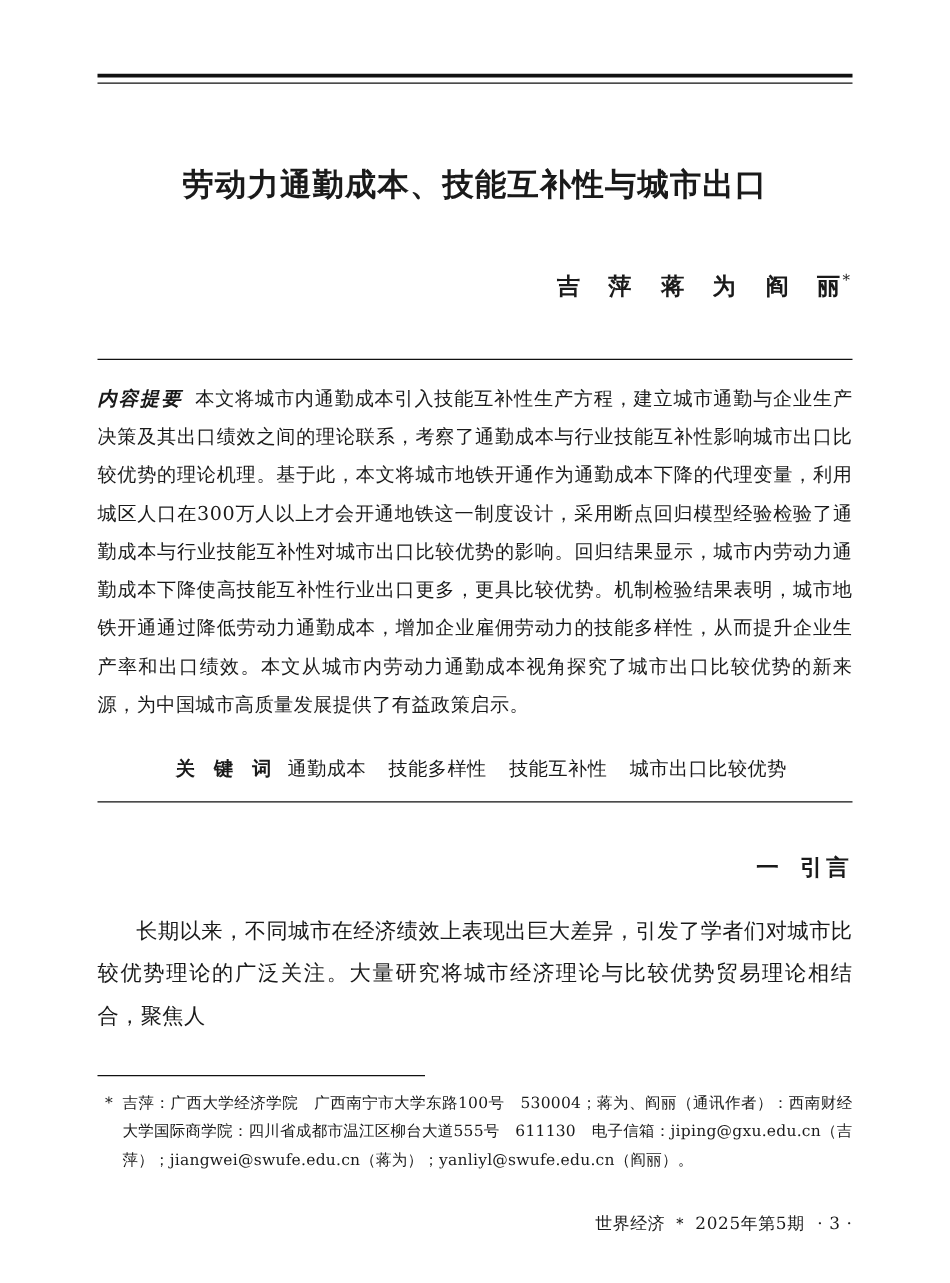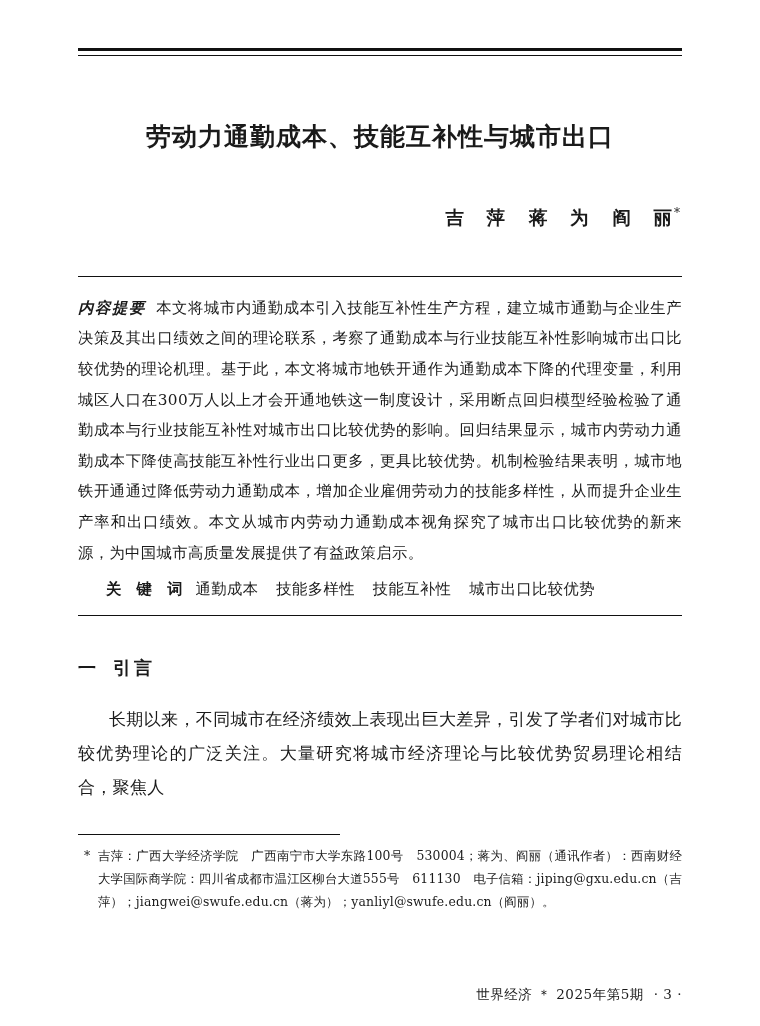--- a/index.html
+++ b/index.html
@@ -13,21 +13,21 @@
     font-family: "DejaVu Serif", "Liberation Serif", serif;
     color: #1a1a1a;
     position: relative;
     overflow: hidden;
   }
   .page {
     position: relative;
     width: 760px;
     height: 1026px;
     box-sizing: border-box;
-    padding: 4px 78px;
+    padding: 15px 78px;
   }
 
   
   .top-rules {
     padding-top: 44px;
   }
   .rule-thick {
     height: 3px;
     background: #111;
     width: 100%;
@@ -91,37 +91,38 @@
     letter-spacing: 0.4px;
   }
   .abstract .lead {
     font-weight: bold;
     letter-spacing: 1.5px;
     margin-right: 10px;
     font-style: italic;
   }
 
   .keywords {
-    margin-top: 6px;
+    margin-top: 21px;
     font-size: 15.3px;
     line-height: 2.0;
     text-indent: 28px;
     letter-spacing: 0.4px;
+    text-align: center;
   }
   .keywords .kw-label {
     font-weight: bold;
     letter-spacing: 5px;
     margin-right: 8px;
   }
   .keywords .kw {
     margin-right: 18px;
   }
 
   .section-head {
-    text-align: left;
+    text-align: right;
     font-size: 18px;
     font-weight: bold;
     margin-top: 40px;
     letter-spacing: 3px;
   }
   .section-head .num {
     margin-right: 14px;
   }
 
   .body-para {
@@ -162,21 +163,21 @@
     left: 6px;
     top: 0;
   }
   .footnotes .fn-2 {
     text-indent: 26px;
   }
 
   .page-footer {
     position: absolute;
     right: 78px;
-    bottom: 22px;
+    bottom: 38px;
     font-size: 13.5px;
     letter-spacing: 0.5px;
   }
   .page-footer .star-sym {
     margin: 0 5px;
   }
   .page-footer .pagenum {
     margin-left: 10px;
   }
 </style>

